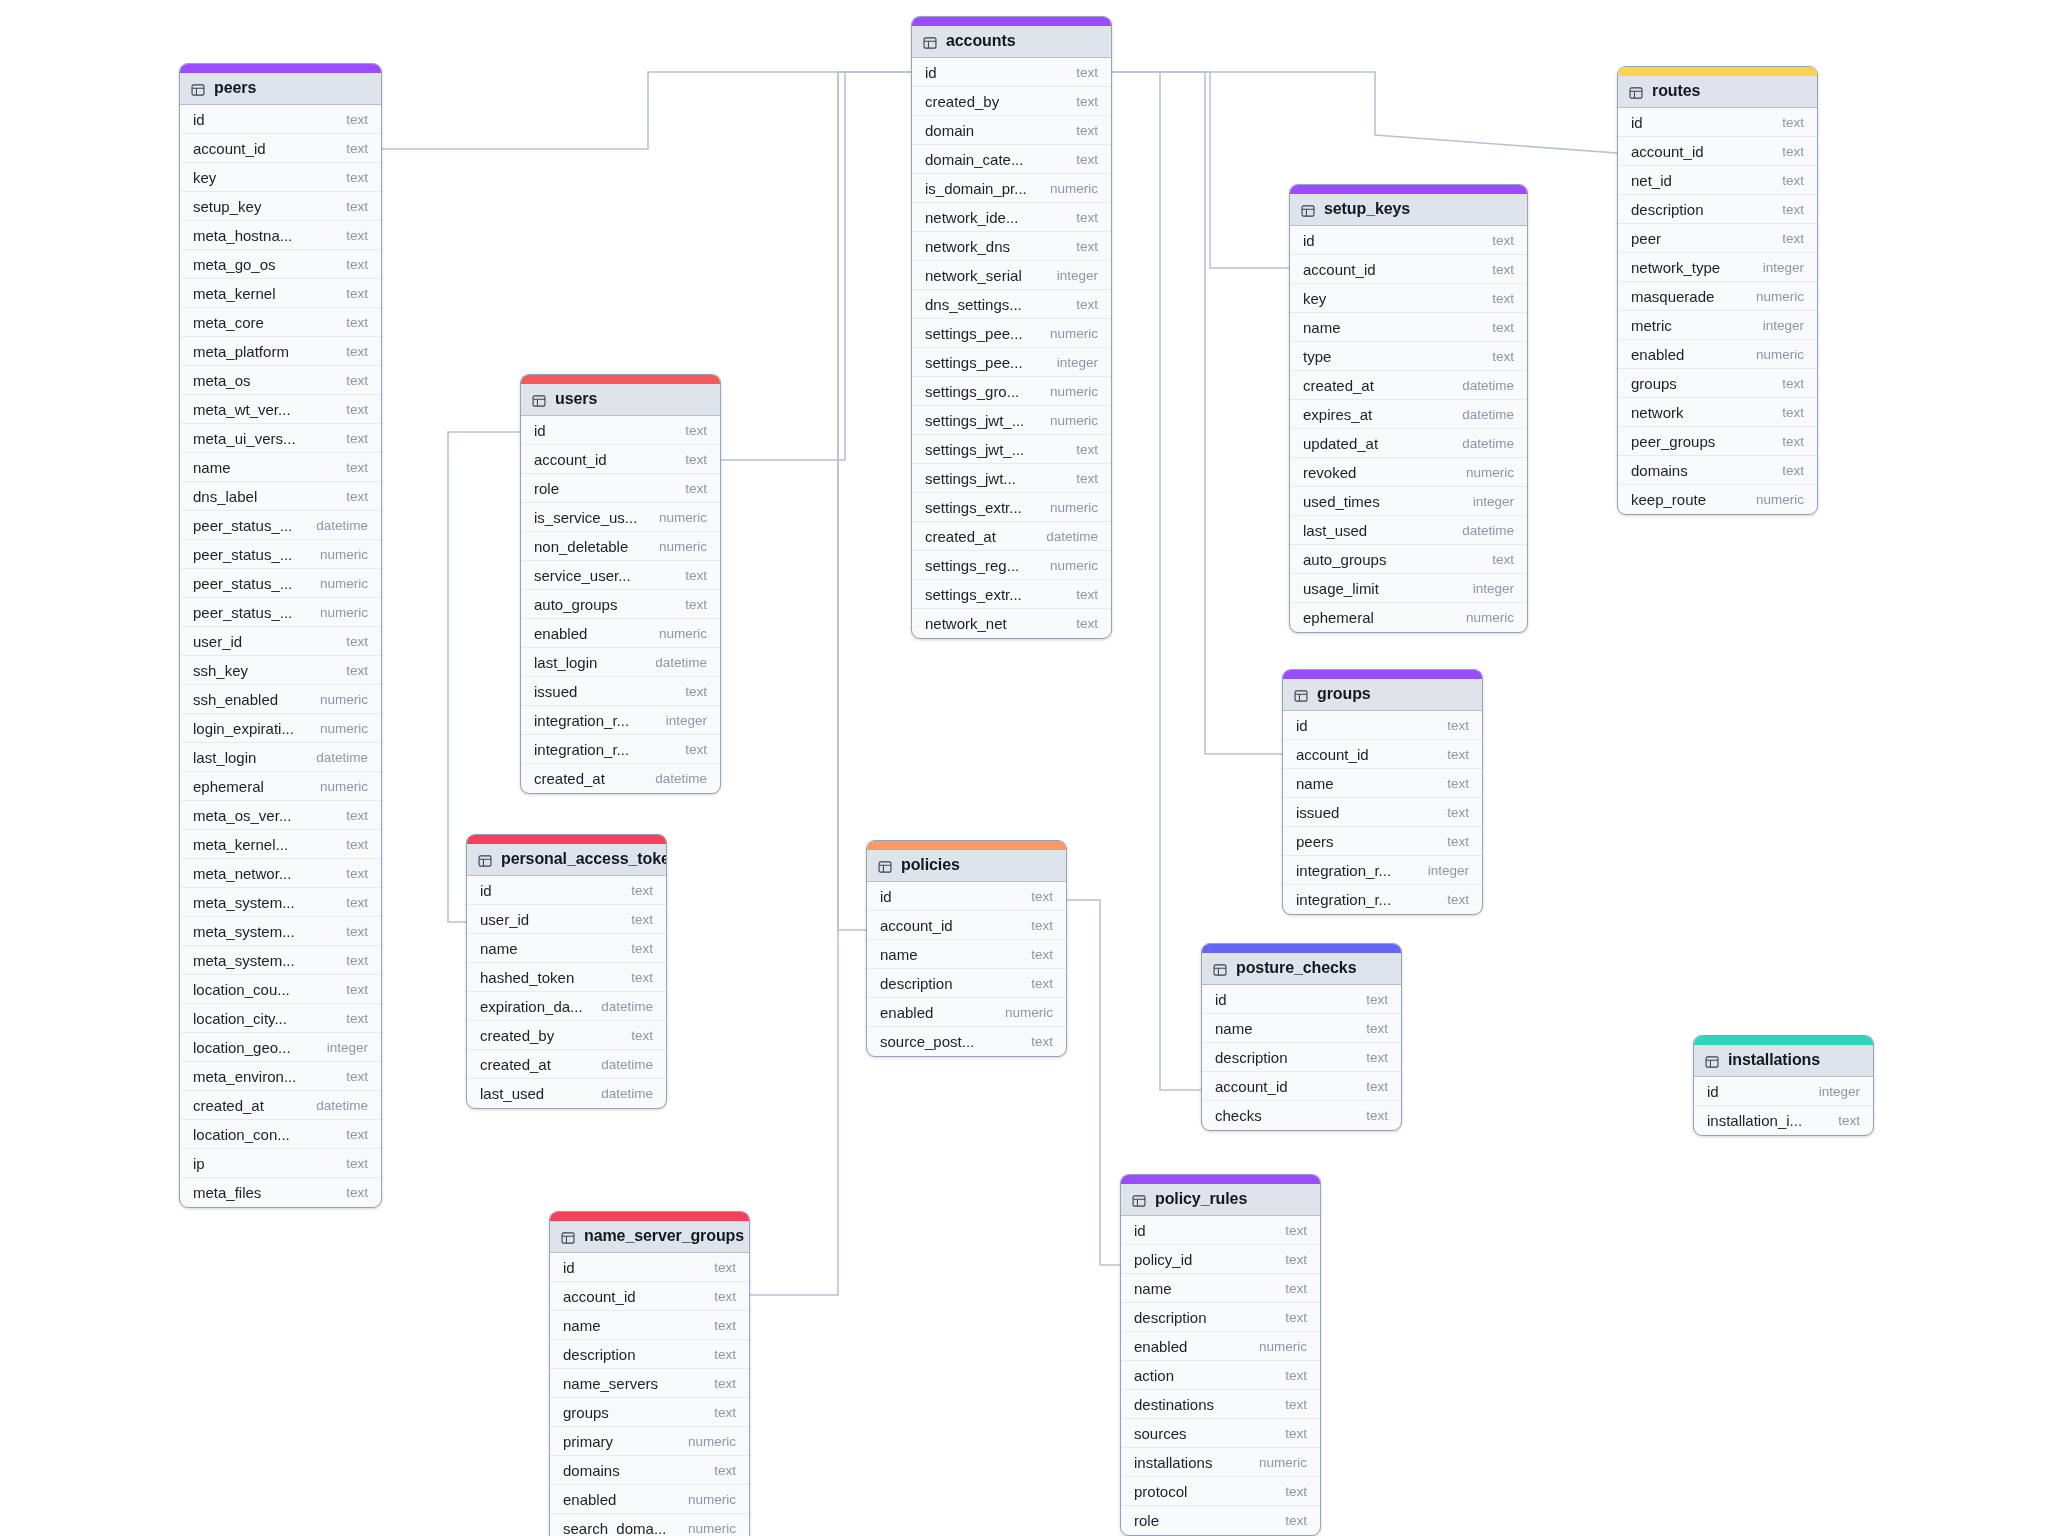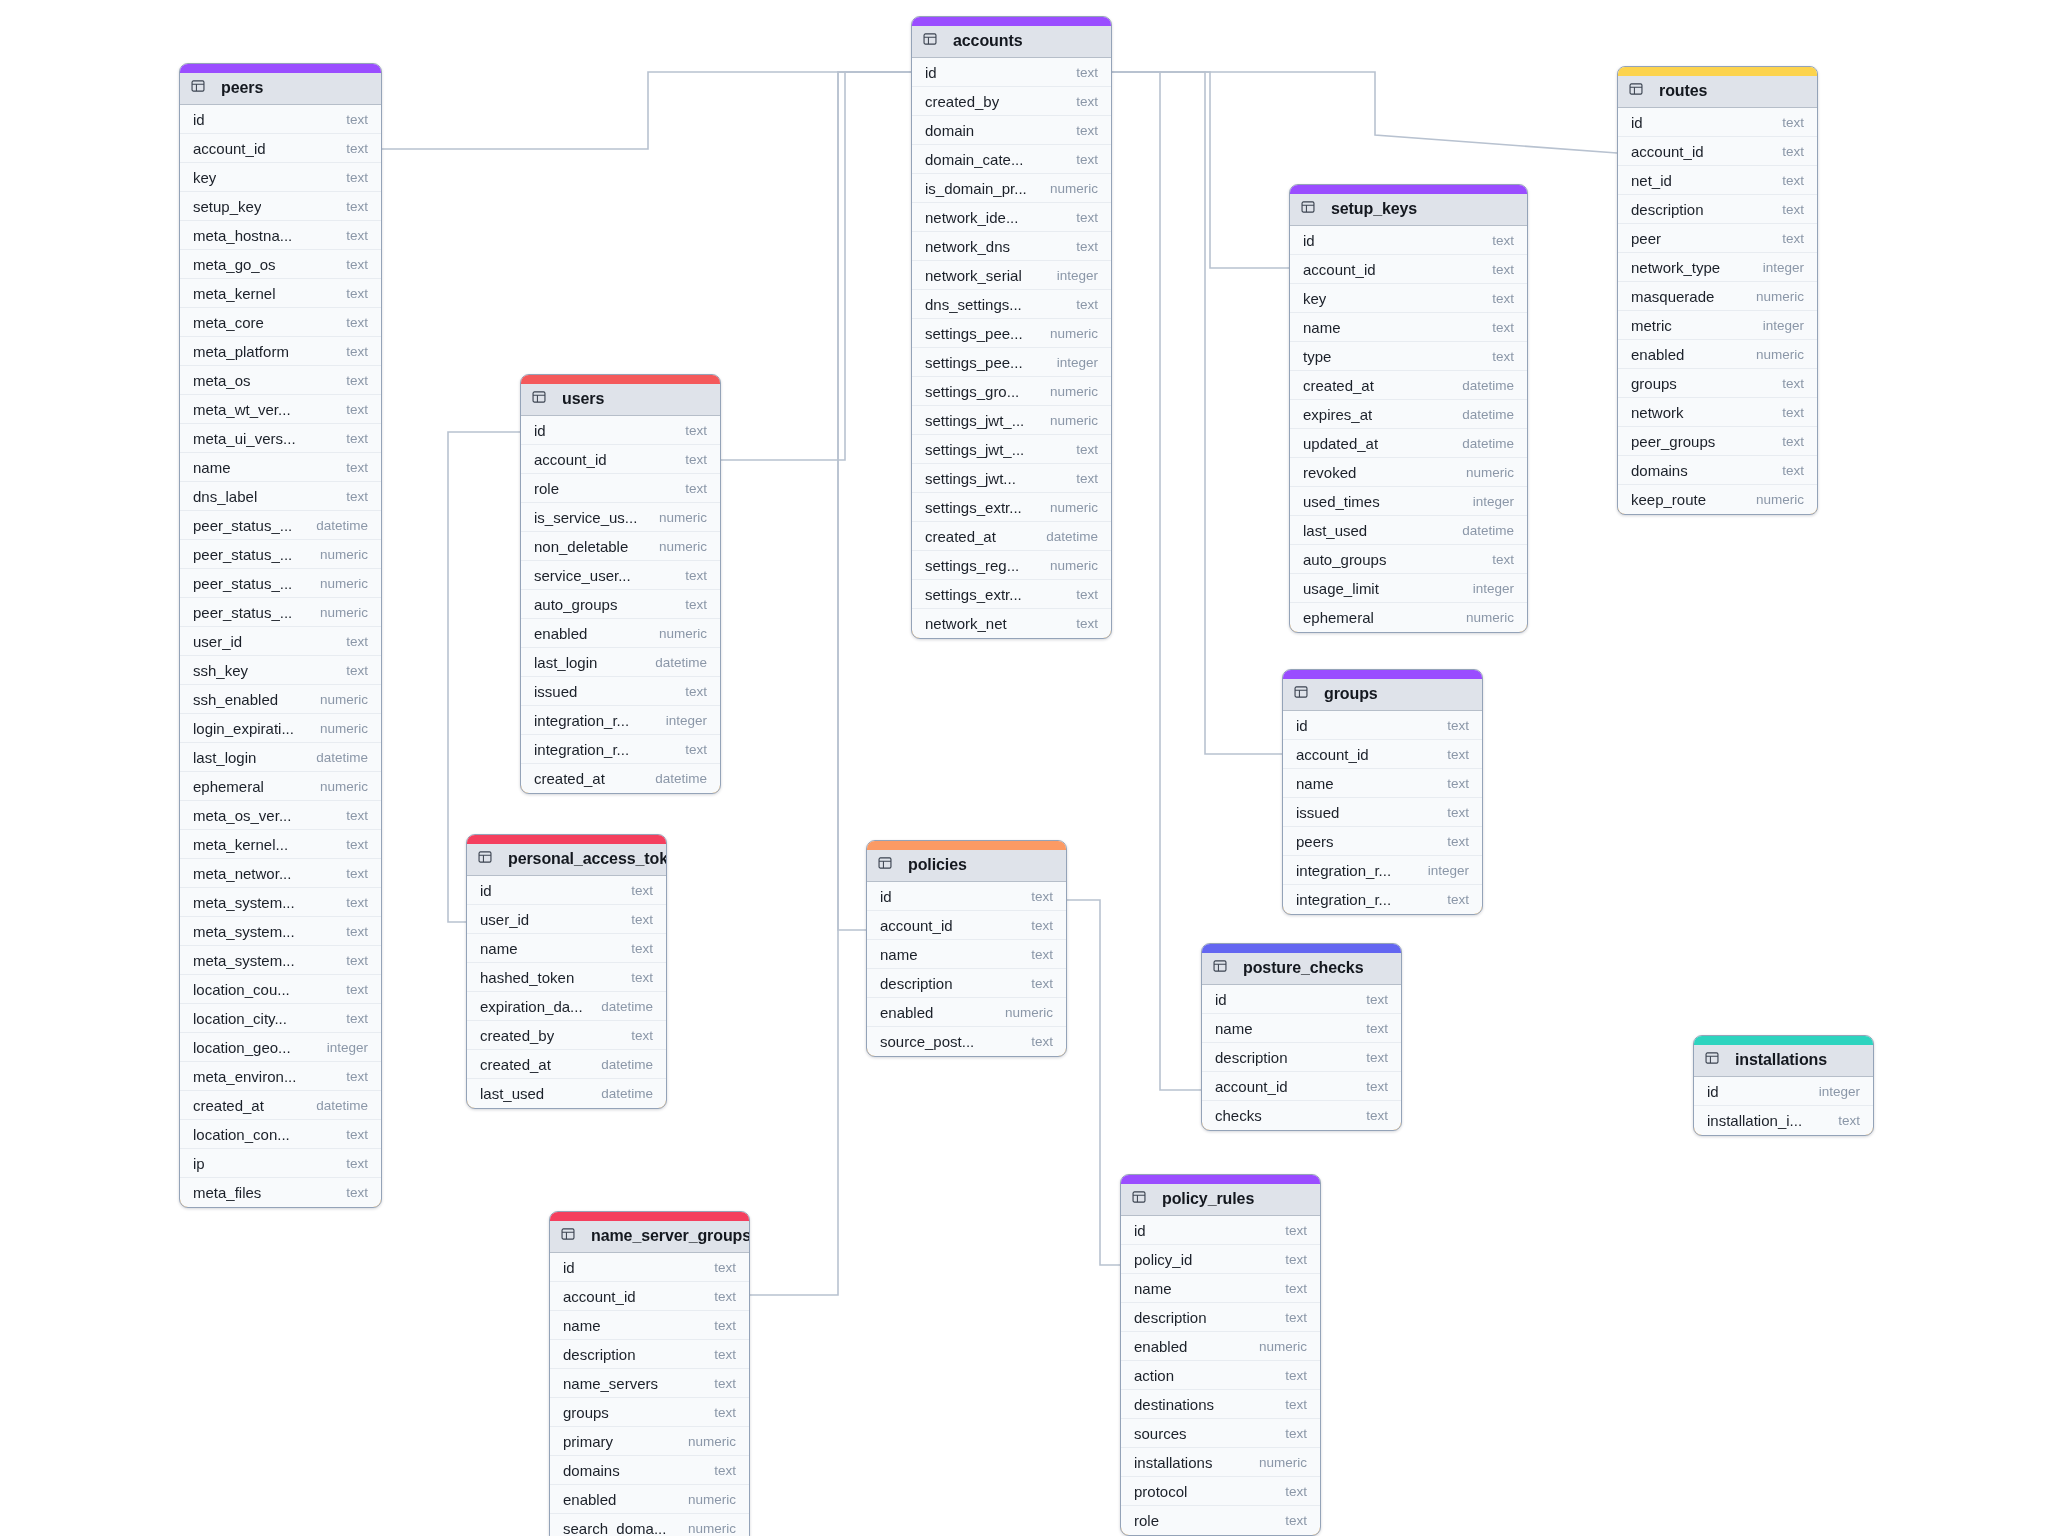--- a/index.html
+++ b/index.html
@@ -18,21 +18,21 @@
     position:absolute;
     background:#f8fafc;
     border:1px solid #94a3b8;
     border-radius:9px;
     box-shadow:0 1px 3px rgba(15,23,42,.18);
     overflow:hidden;
     box-sizing:border-box;
   }
   .accent{height:9px;width:100%;display:block;}
   .thead{
-    display:flex;align-items:flex-start;gap:16px;
+    display:flex;align-items:flex-end;gap:9px;
     background:#dfe3ea;
     padding:6px 11px 7px 11px;
     border-bottom:1px solid #b6bec9;
   }
   .thead .tname{
     font-size:16px;font-weight:bold;color:#14181f;letter-spacing:-0.1px;
     white-space:nowrap;
   }
   .tbl-icon{width:14px;height:14px;flex:0 0 14px;display:block;}
   .rows{display:block;background:#a16207;}
@@ -508,21 +508,21 @@
         <div class="row">
           <span class="fname">usage_limit</span>
           <span class="ftype">integer</span>
         </div>
         <div class="row">
           <span class="fname">ephemeral</span>
           <span class="ftype">numeric</span>
         </div>
       </div>
     </div>
-    <div class="table-card" style="left: 1617px; top: 66px; width: 201px; border-radius: 8px;">
+    <div class="table-card" style="left: 1617px; top: 66px; width: 201px;">
       <span class="accent" style="background: rgb(252, 211, 77);"></span>
       <div class="thead">
         <span>
           <svg class="tbl-icon" viewBox="0 0 16 16" xmlns="http://www.w3.org/2000/svg">
             <rect x="1.2" y="2.2" width="13.6" height="11.6" rx="1.6" fill="none" stroke="#3b4350" stroke-width="1.3"></rect>
             <line x1="1.2" y1="6.1" x2="14.8" y2="6.1" stroke="#3b4350" stroke-width="1.2"></line>
             <line x1="6.2" y1="6.1" x2="6.2" y2="13.8" stroke="#3b4350" stroke-width="1.2"></line>
           </svg>
         </span>
         <span class="tname">routes</span>

